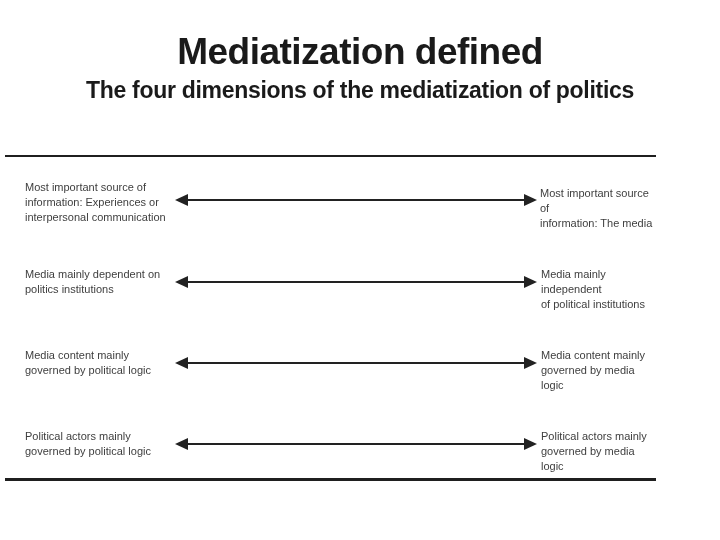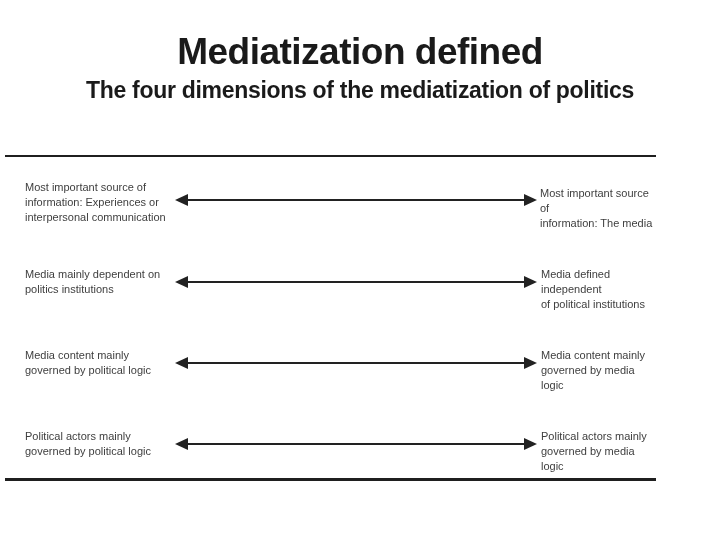--- a/index.html
+++ b/index.html
@@ -120,21 +120,21 @@
     <div class="label r1r">Most important source of
 information: The media</div>
 
     <div class="label r2l">Media mainly dependent on
 politics institutions</div>
     <div class="arrow a2">
       <div class="head hl"></div>
       <div class="shaft"></div>
       <div class="head hr"></div>
     </div>
-    <div class="label r2r">Media defined independent
+    <div class="label r2r">Media mainly independent
 of political institutions</div>
 
     <div class="label r3l">Media content mainly
 governed by political logic</div>
     <div class="arrow a3">
       <div class="head hl"></div>
       <div class="shaft"></div>
       <div class="head hr"></div>
     </div>
     <div class="label r3r">Media content mainly

